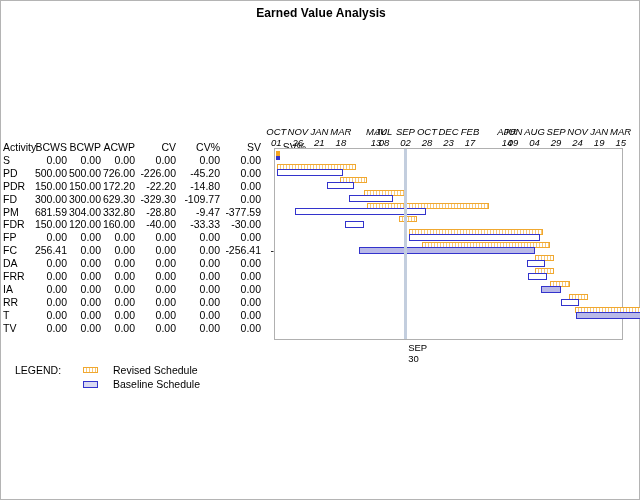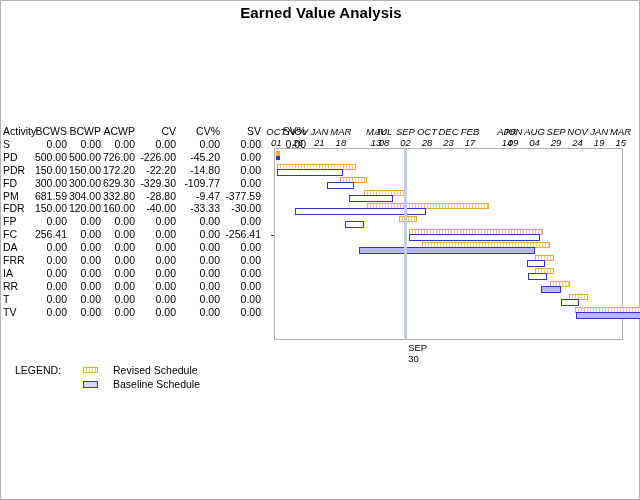--- a/index.html
+++ b/index.html
@@ -23,36 +23,36 @@
   }
 
   
   #title-block {
     position: absolute;
     left: 0; top: 3px;
     width: 640px;
     text-align: center;
   }
   #main-title {
-    font-size: 15px;
+    font-size: 12px;
     font-weight: bold;
     line-height: 18px;
     letter-spacing: 0.1px;
   }
   #sub-title {
     font-size: 12.5px;
     font-weight: bold;
     line-height: 16px;
     margin-top: 2px;
   }
 
   
   #table-area {
     position: absolute;
-    left: 0px; top: 124px;
+    left: 0px; top: 140px;
     width: 272px;
     font-size: 10.5px;
     line-height: 12.9px;
   }
   table.evm {
     border-collapse: collapse;
     width: 272px;
     table-layout: fixed;
   }
   table.evm th, table.evm td {

